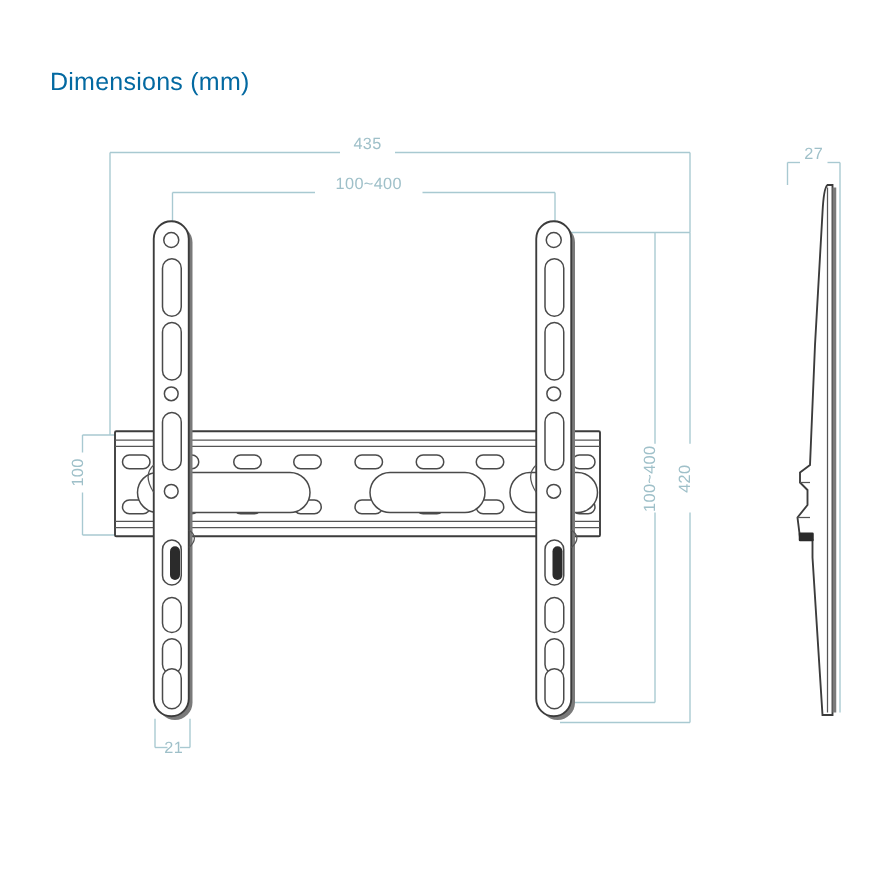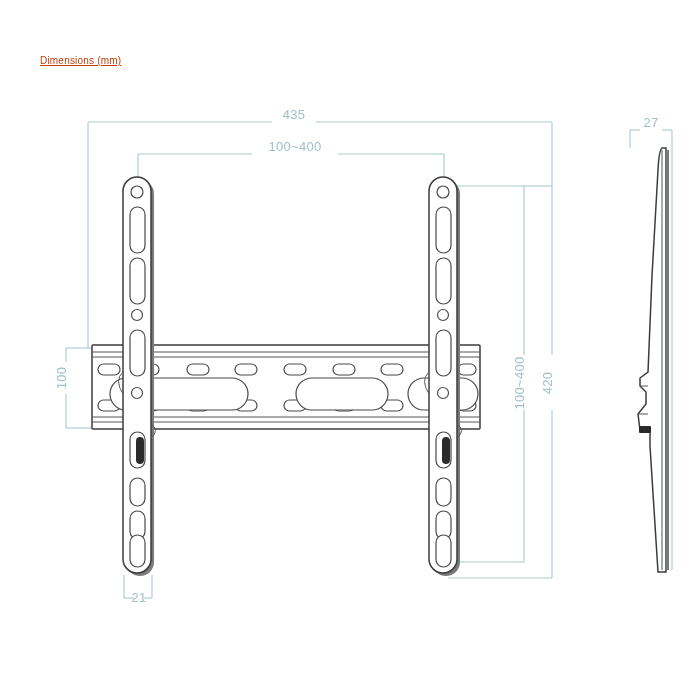--- a/index.html
+++ b/index.html
@@ -17,25 +17,24 @@
   #root {
     position: absolute;
     left: 0; top: 0;
     width: 700px;
     height: 700px;
   }
   .title {
     position: absolute;
     left: 40px;
     top: 55px;
-    font-size: 10px;
-    color: #c2410c;
+    font-size: 20px;
+    color: #0369a1;
     letter-spacing: 0.2px;
     white-space: nowrap;
-    text-decoration: underline;
   }
   svg.drawing {
     position: absolute;
     left: 0; top: 0;
     width: 700px;
     height: 700px;
   }
   .dimlabel {
     fill: #9fc0c9;
     font-family: "Liberation Sans", sans-serif;

